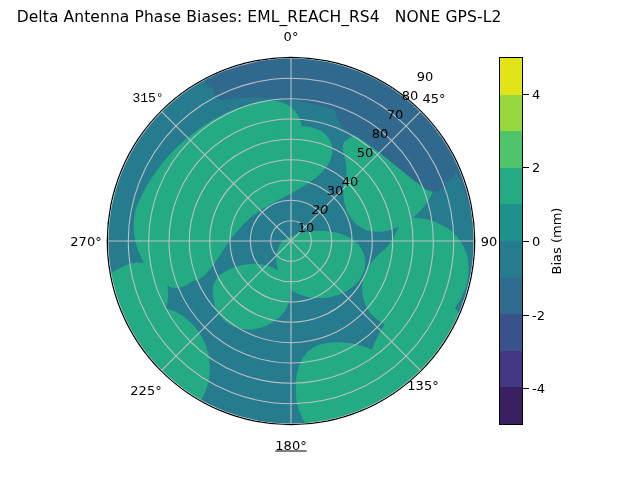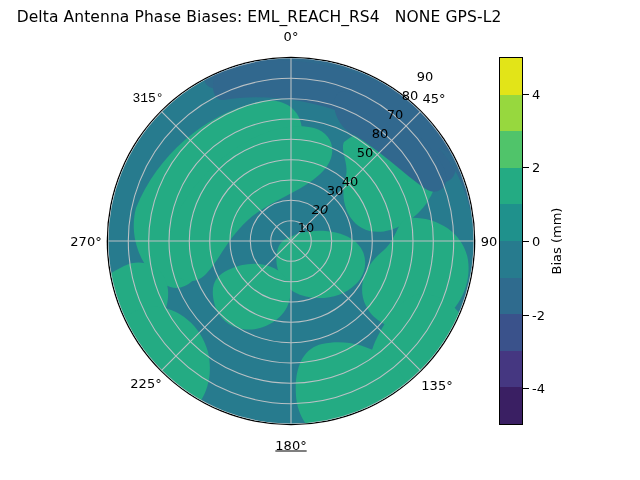--- a/index.html
+++ b/index.html
@@ -210,23 +210,23 @@
           <line class="grid-line" x1="0" y1="183" x2="366" y2="183"></line>
           <line class="grid-line" x1="53.6" y1="53.6" x2="312.4" y2="312.4"></line>
           <line class="grid-line" x1="312.4" y1="53.6" x2="53.6" y2="312.4"></line>
         </g>
       </svg>
     </div>
 
     <div class="theta-label" style="left:183px; top:-22px;">0°</div>
     <div class="theta-label" style="left:326px; top:40px;">45°</div>
     <div class="theta-label" style="left:381px; top:183px;">90</div>
-    <div class="theta-label" style="left:329px; top:327px;">135°</div>
+    <div class="theta-label" style="left:315px; top:327px;">135°</div>
     <div class="theta-label" style="left:183px; top:387px;text-decoration:underline;">180°</div>
-    <div class="theta-label" style="left:38px; top:325px;">225°</div>
+    <div class="theta-label" style="left:38px; top:332px;">225°</div>
     <div class="theta-label" style="left:-22px; top:183px;">270°</div>
     <div class="theta-label" style="left:40px; top:40px;font-family:Liberation Mono, monospace;">315°</div>
 
     <div class="r-label" style="left:198px; top:169px;">10</div>
     <div class="r-label" style="left:212px; top:151px;font-style:italic;">20</div>
     <div class="r-label" style="left:227px; top:132px;">30</div>
     <div class="r-label" style="left:242px; top:98px;margin-top:25px;">40</div>
     <div class="r-label" style="left:257px; top:94px;">50</div>
     <div class="r-label" style="left:272px; top:75px;">80</div>
     <div class="r-label" style="left:287px; top:56px;">70</div>

